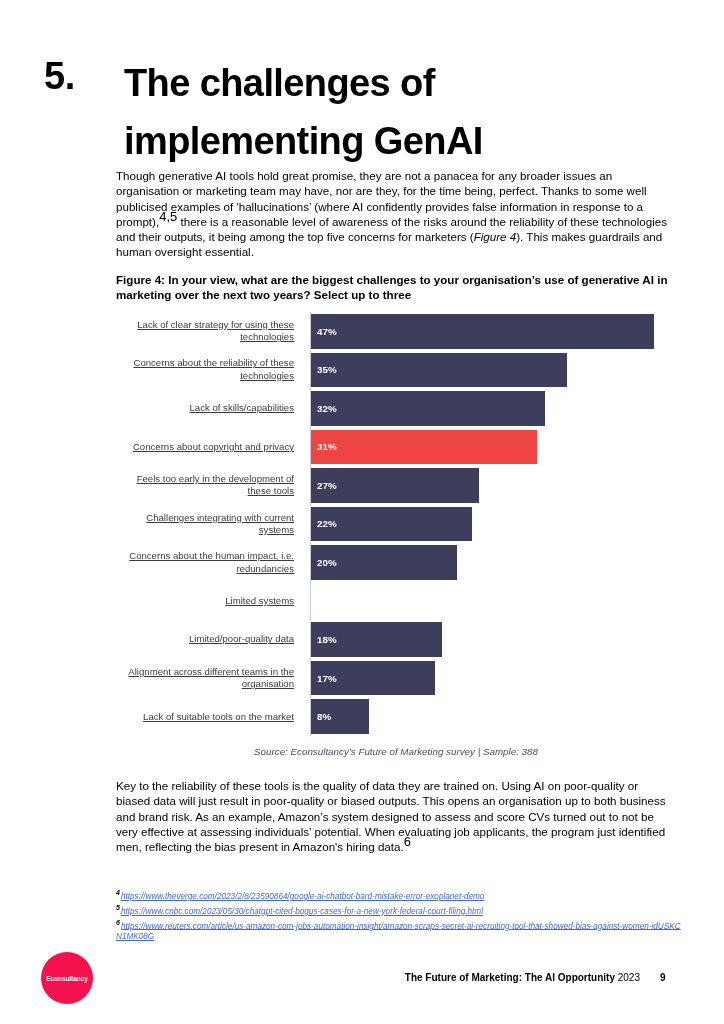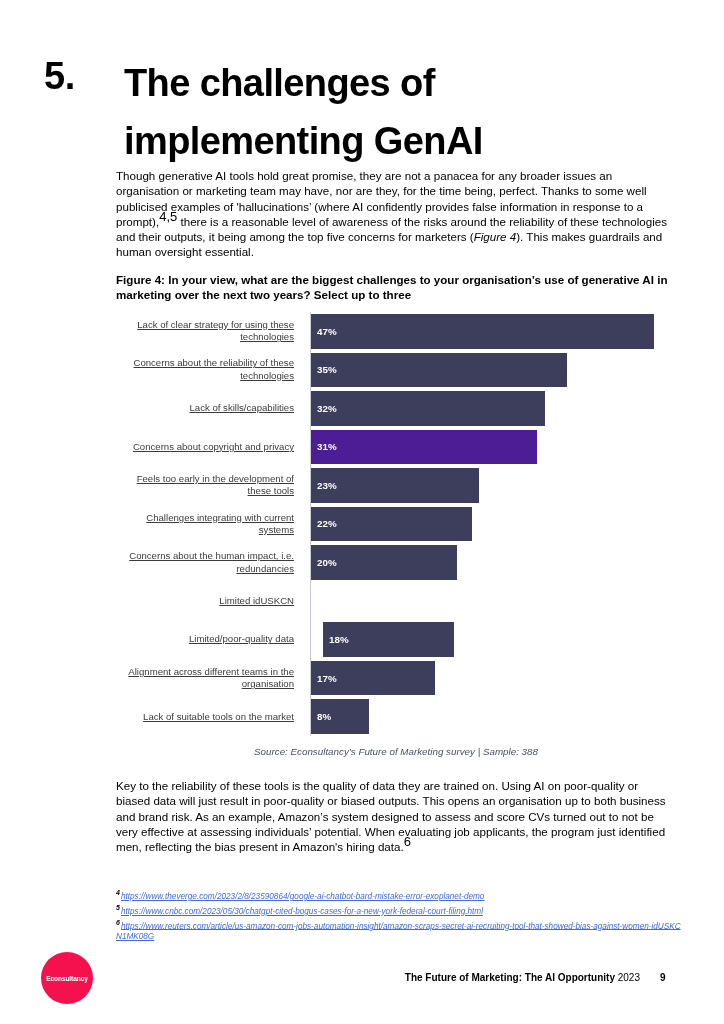--- a/index.html
+++ b/index.html
@@ -259,56 +259,56 @@
           <div class="bar-label">Lack of skills/capabilities</div>
           <div class="bar-track">
             <div class="bar-fill" style="width: 233.6px; background: rgb(61, 62, 92);">
               <span class="bar-value">32%</span>
             </div>
           </div>
         </div>
         <div class="bar-row" style="top: 115.636px; height: 38.5455px;">
           <div class="bar-label">Concerns about copyright and privacy</div>
           <div class="bar-track">
-            <div class="bar-fill" style="width: 226.3px; background: #4c1d95;">
+            <div class="bar-fill" style="width: 226.3px; background: #ef4444;">
               <span class="bar-value">31%</span>
             </div>
           </div>
         </div>
         <div class="bar-row" style="top: 154.182px; height: 38.5455px;">
           <div class="bar-label">Feels too early in the development of these tools</div>
           <div class="bar-track">
             <div class="bar-fill" style="width: 167.9px; background: rgb(61, 62, 92);">
-              <span class="bar-value">23%</span>
+              <span class="bar-value">27%</span>
             </div>
           </div>
         </div>
         <div class="bar-row" style="top: 192.727px; height: 38.5455px;">
           <div class="bar-label">Challenges integrating with current systems</div>
           <div class="bar-track">
             <div class="bar-fill" style="width: 160.6px; background: rgb(61, 62, 92);">
               <span class="bar-value">22%</span>
             </div>
           </div>
         </div>
         <div class="bar-row" style="top: 231.273px; height: 38.5455px;">
           <div class="bar-label">Concerns about the human impact, i.e. redundancies</div>
           <div class="bar-track">
             <div class="bar-fill" style="width: 146px; background: rgb(61, 62, 92);">
               <span class="bar-value">20%</span>
             </div>
           </div>
         </div>
         <div class="bar-row" style="top: 269.818px; height: 38.5455px;">
-          <div class="bar-label">Limited idUSKCN</div>
+          <div class="bar-label">Limited systems</div>
         </div>
         <div class="bar-row" style="top: 308.364px; height: 38.5455px;">
           <div class="bar-label">Limited/poor-quality data</div>
           <div class="bar-track">
-            <div class="bar-fill" style="width: 131.4px; background: rgb(61, 62, 92); margin-left: 12px;">
+            <div class="bar-fill" style="width: 131.4px; background: rgb(61, 62, 92);">
               <span class="bar-value">18%</span>
             </div>
           </div>
         </div>
         <div class="bar-row" style="top: 346.909px; height: 38.5455px;">
           <div class="bar-label">Alignment across different teams in the organisation</div>
           <div class="bar-track">
             <div class="bar-fill" style="width: 124.1px; background: rgb(61, 62, 92);">
               <span class="bar-value">17%</span>
             </div>

